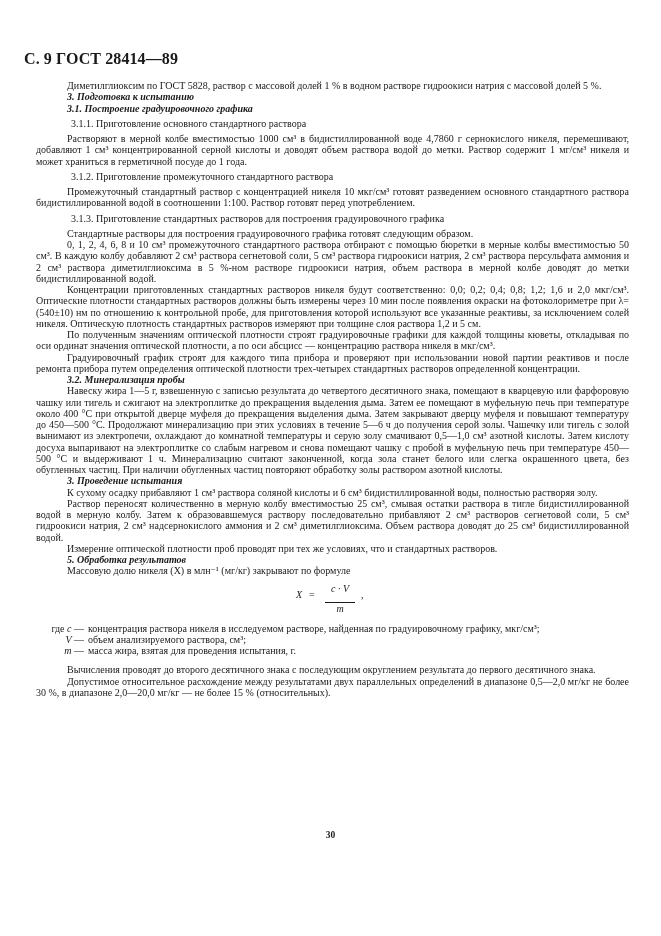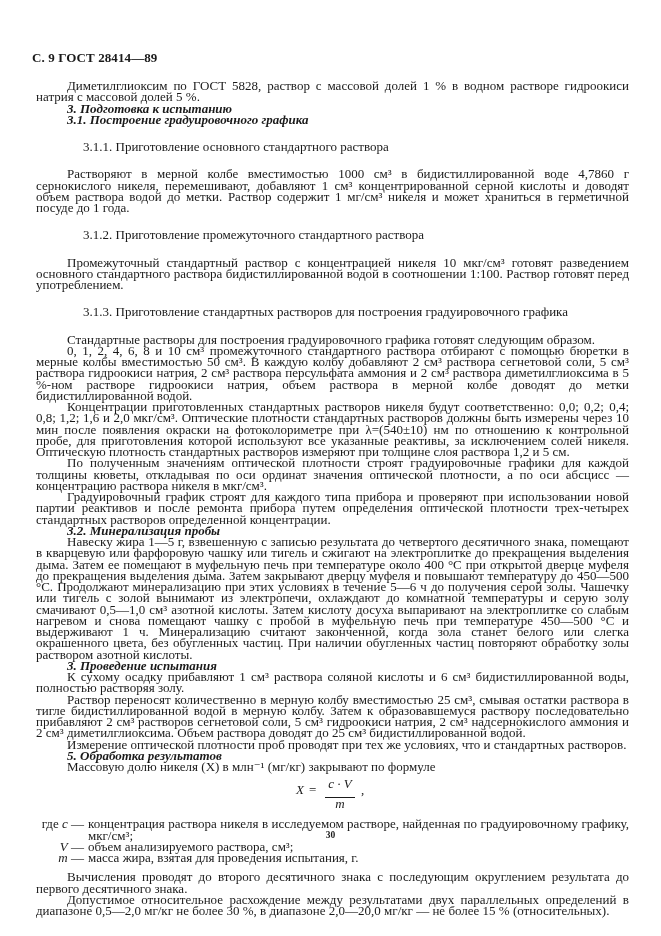--- a/index.html
+++ b/index.html
@@ -2,30 +2,30 @@
 <html><head>
 <meta charset="utf-8">
 <style>
   html, body { margin: 0; padding: 0; background: #ffffff; }
   body {
     width: 661px; height: 936px; position: relative; overflow: hidden;
     font-family: "Liberation Serif", "DejaVu Serif", serif;
     color: #1a1a1a;
   }
   .header {
-    position: absolute; left: 32px; top: 50px;
-    font-weight: bold; font-size: 13px; letter-spacing: 0.1px;
+    position: absolute; left: 24px; top: 50px;
+    font-weight: bold; font-size: 16px; letter-spacing: 0.1px;
   }
   .body-text {
     position: absolute; left: 36px; top: 80px; width: 593px;
-    font-size: 13px; line-height: 11.25px; text-align: justify;
+    font-size: 10px; line-height: 11.25px; text-align: justify;
   }
   .p { margin: 0; text-indent: 31px; }
   .h { margin: 0; padding-left: 31px; font-weight: bold; font-style: italic; }
-  .sub { margin: 16px; padding-left: 31px; }
+  .sub { margin: 4px; padding-left: 31px; }
   .formula {
     margin: 6px 0 6px 0; height: 26px; position: relative;
   }
   .formula .fx { position: absolute; left: 260px; top: 6px; font-style: italic; }
   .formula .eq { position: absolute; left: 273px; top: 6px; }
   .frac { position: absolute; left: 289px; top: 0; width: 30px; text-align: center; }
   .frac .num { display: block; font-style: italic; border-bottom: 1px solid #1a1a1a; padding-bottom: 8px; line-height: 11px; }
   .frac .den { display: block; font-style: italic; line-height: 11px; }
   .formula .comma { position: absolute; left: 325px; top: 6px; }
   .defs { margin: 14px 0 0 0; }

